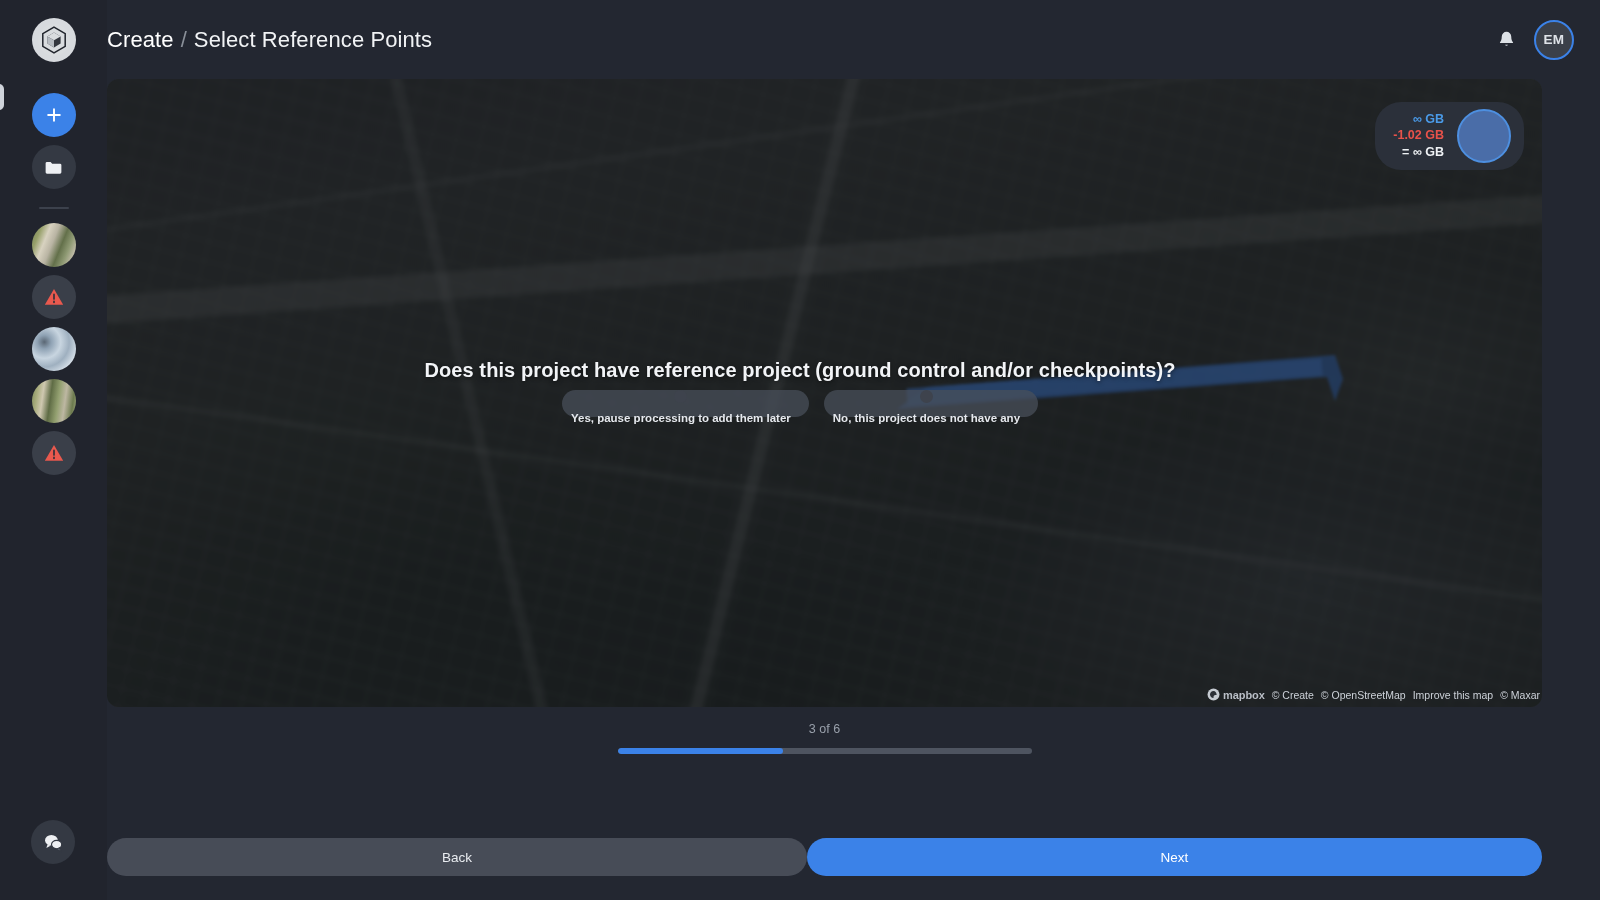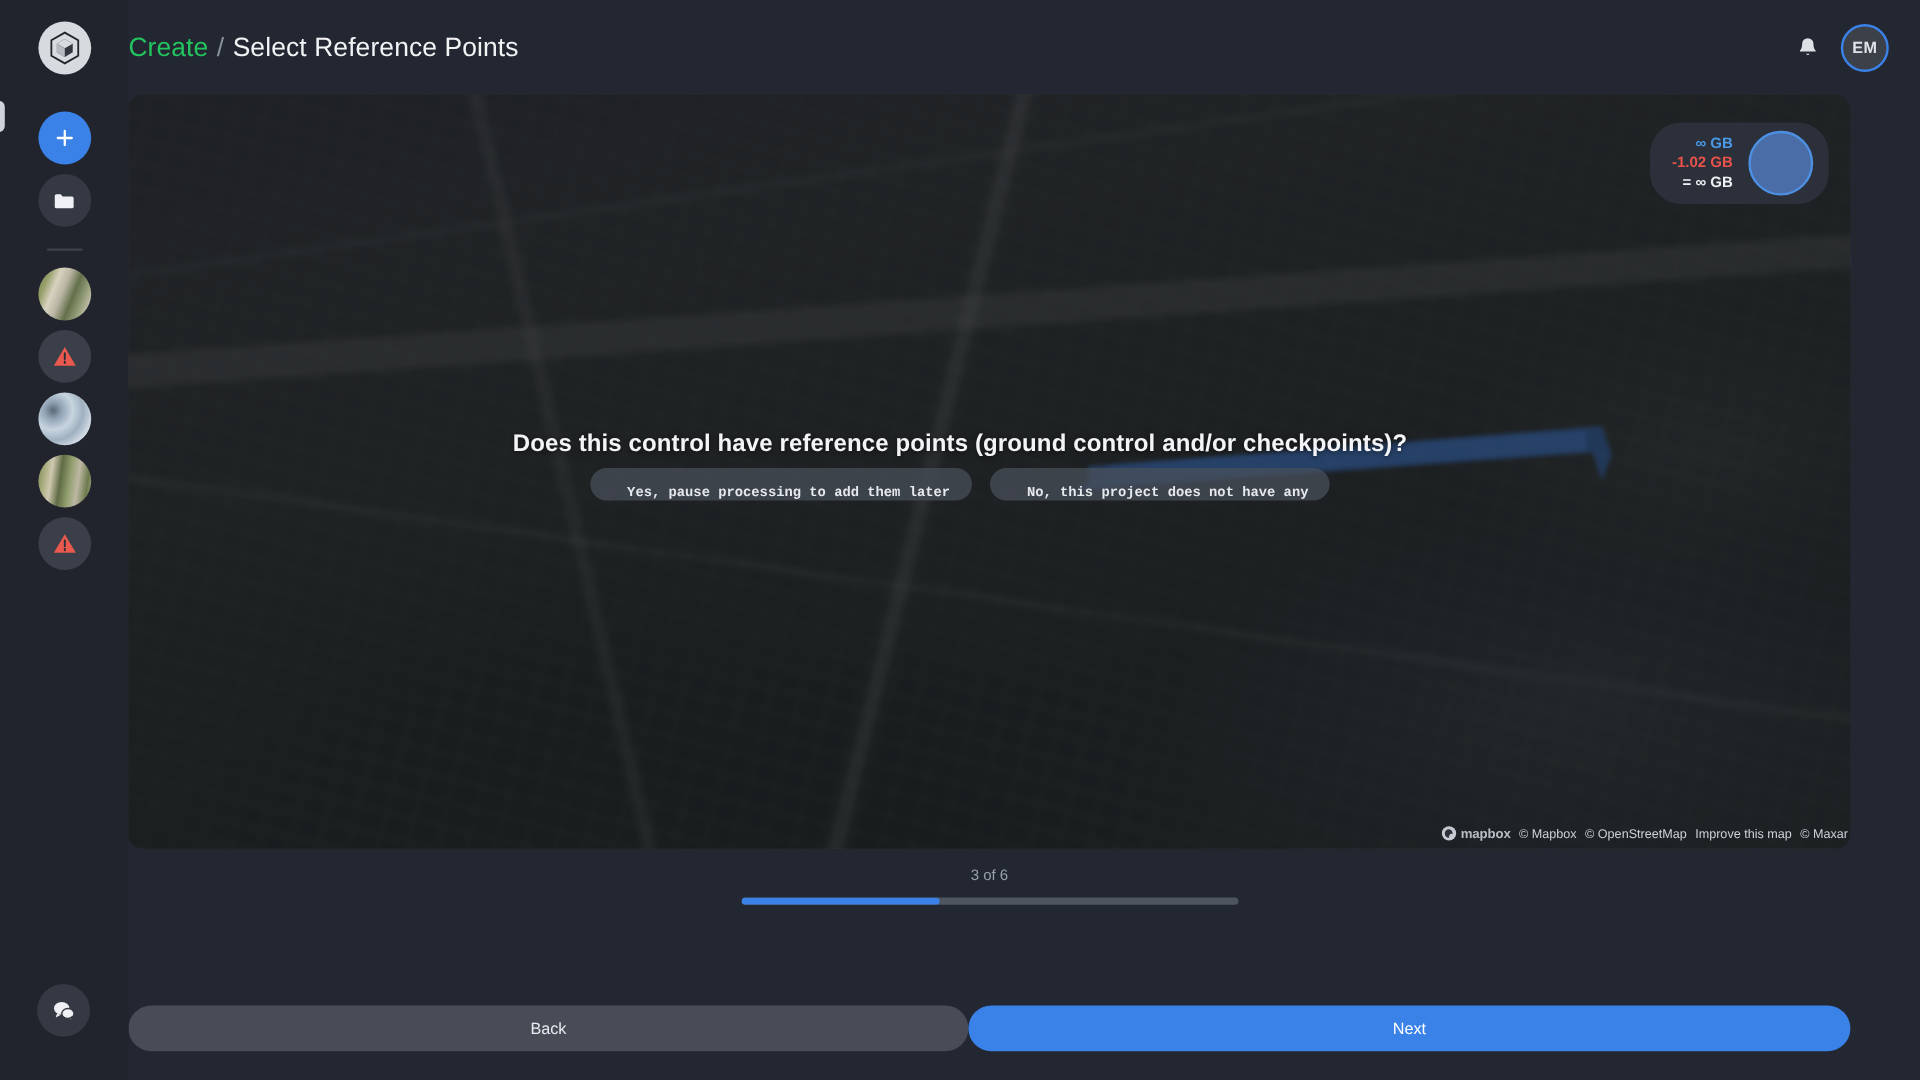--- a/index.html
+++ b/index.html
@@ -110,21 +110,21 @@
     padding: 0 26px 0 0;
   }
 
   #breadcrumb {
     margin-left: 0;
     font-size: 22px;
     letter-spacing: 0.1px;
     display: flex; align-items: baseline; gap: 7px;
     white-space: nowrap;
   }
-  #crumb-create { color: #22c55e; }
+  #crumb-create { color: #ffffff; }
   #crumb-sep { color: #8a9099; }
   #crumb-current { color: #f1f3f5; }
 
   #header-right {
     margin-left: auto;
     display: flex; align-items: center; gap: 17px; justify-content: center;
   }
   #bell-icon { cursor: pointer; display: block; }
   #bell-icon svg { width: 21px; height: 21px; display: block; }
 
@@ -280,26 +280,27 @@
     justify-content: center;
   }
   .option-secondary {
     height: 27px;
     border-radius: 14px;
     background: rgba(74,80,92,0.72);
     border: none;
     color: #e6e9ee;
     font-size: 11.5px;
     font-weight: 700;
-    font-family: Liberation Mono, monospace;
-    cursor: pointer;
-    display: flex; align-items: flex-end;
+    font-family: Liberation Sans, sans-serif;
+    cursor: pointer;
+    display: flex; align-items: center;
     gap: 9px;
     padding: 0 18px 0 9px;
     white-space: nowrap;
+    flex-direction: column;
   }
   .radio-dot {
     width: 13px; height: 13px;
     border-radius: 50%;
     background: #3e434d;
     flex: 0 0 auto;
   }
 
   
   #progress-area {
@@ -454,29 +455,29 @@
   </div>
 
   <div id="map-attribution">
     <span id="mapbox-logo-wrap">
       <svg id="mapbox-mark" viewBox="0 0 24 24">
         <circle cx="12" cy="12" r="11" fill="#c6cbd2"></circle>
         <path d="M12 5.5c-3.6 0-6.5 2.9-6.5 6.5 0 3.6 2.9 6.5 6.5 6.5 0-2.4 0-3.4 1.2-4.6 1.2-1.2 2.2-1.2 4.6-1.2 0-3.6-2.2-7.2-5.8-7.2Z" fill="#2c3037"></path>
       </svg>
       <span id="mapbox-wordmark">mapbox</span>
     </span>
-    <span class="attr-link">© Mapbox</span>
+    <span class="attr-link">© Create</span>
     <span class="attr-link">© OpenStreetMap</span>
     <span class="attr-link">Improve this map</span>
     <span class="attr-link">© Maxar</span>
   </div>
 </div>
 
 <div id="prompt-block">
-  <div id="prompt-question">Does this control have reference points (ground control and/or checkpoints)?</div>
+  <div id="prompt-question">Does this project have reference project (ground control and/or checkpoints)?</div>
 
 
   <div id="option-row">
     <button class="option-secondary">
       <span class="radio-dot"></span>
       <span>Yes, pause processing to add them later</span>
     </button>
     <button class="option-secondary">
       <span class="radio-dot"></span>
       <span>No, this project does not have any</span>

